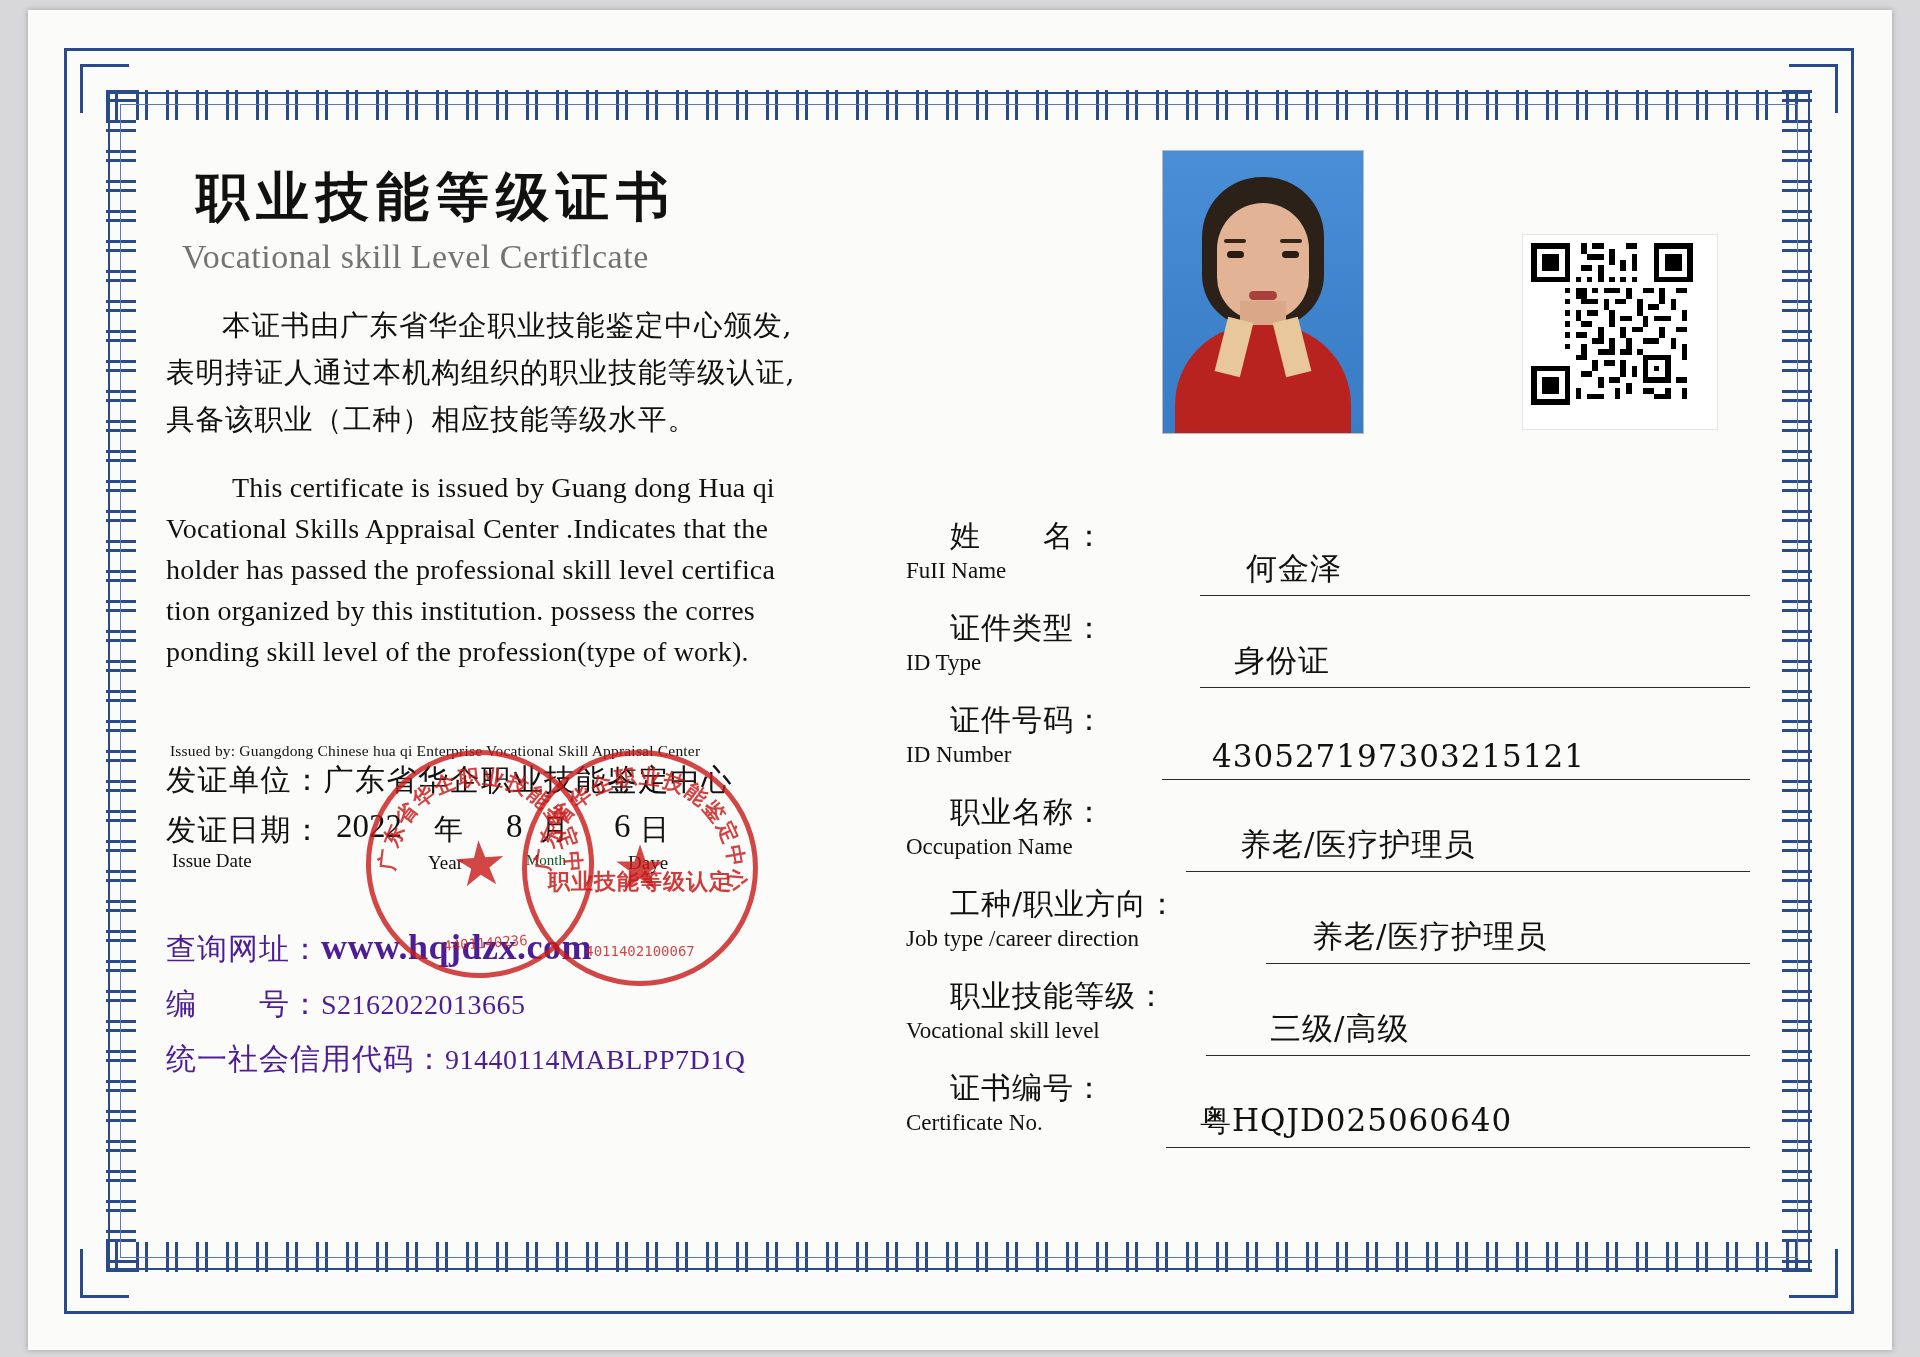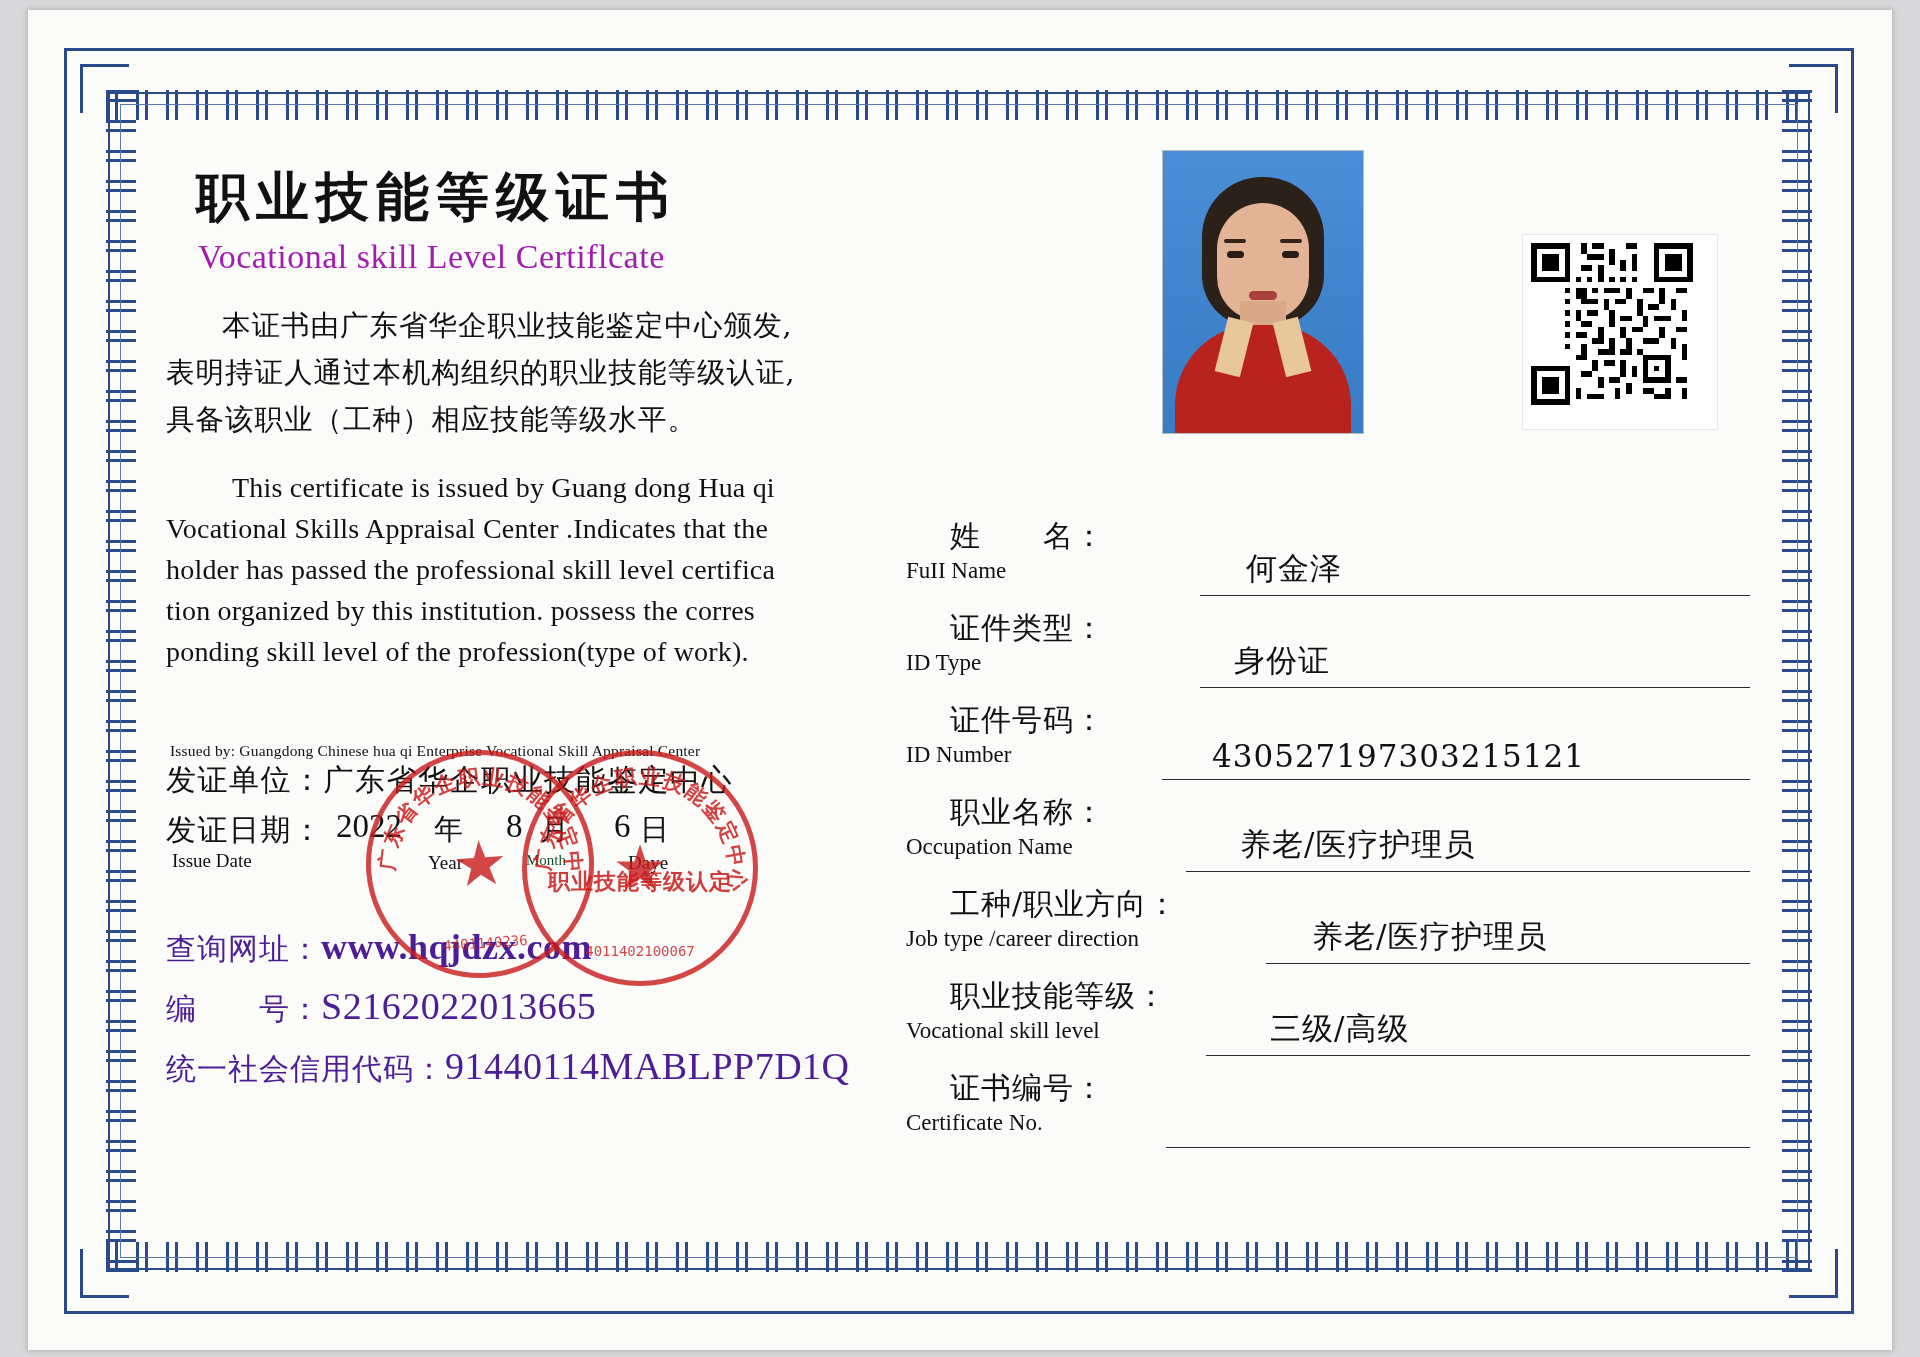--- a/index.html
+++ b/index.html
@@ -99,22 +99,22 @@
     font-family: "DejaVu Serif", serif;
     font-size: 53px;
     font-weight: 700;
     letter-spacing: 7px;
     color: #111;
     margin: 0 0 4px 30px;
   }
   #title-en {
     font-family: "Liberation Serif", serif;
     font-size: 34px;
-    color: #a21caf;
-    margin: 0 0 26px 32px;
+    color: #737373;
+    margin: 0 0 26px 16px;
     letter-spacing: 0.5px;
   }
   .para-cn {
     font-family: "DejaVu Serif", serif;
     font-size: 28.5px;
     line-height: 47px;
     color: #111;
     margin: 0;
     letter-spacing: 1px;
   }
@@ -203,21 +203,21 @@
   .footer-line {
     font-family: "DejaVu Serif", serif;
     font-size: 30px;
     color: #4c1d95;
     margin-bottom: 14px;
     letter-spacing: 1px;
     white-space: nowrap;
   }
   .footer-line .val {
     font-family: "Liberation Serif", serif;
-    font-size: 38px;
+    font-size: 28px;
     letter-spacing: 0.5px;
   }
   #footer-url .val { font-weight: 700; font-size: 36px; }
 
   
   .seal {
     position: absolute;
     border-radius: 50%;
     border: 5px solid rgba(200,25,25,0.80);
     color: rgba(200,25,25,0.85);
@@ -634,20 +634,21 @@
         <div class="field-row">
           <span class="f-label-cn">职业技能等级：</span>
           <span class="f-label-en">Vocational skill level</span>
           <span class="f-value" style="left:370px">三级/高级</span>
           <span class="f-rule" style="left:306px; right:10px"></span>
         </div>
 
         <div class="field-row">
           <span class="f-label-cn">证书编号：</span>
           <span class="f-label-en">Certificate No.</span>
+          <span class="f-value" style="left:300px">粤HQJD025060640</span>
           <span class="f-rule" style="left:266px; right:10px"></span>
         </div>
 
       </div>
     </div>
 
   </div>
 </div>
 
 </body></html>

